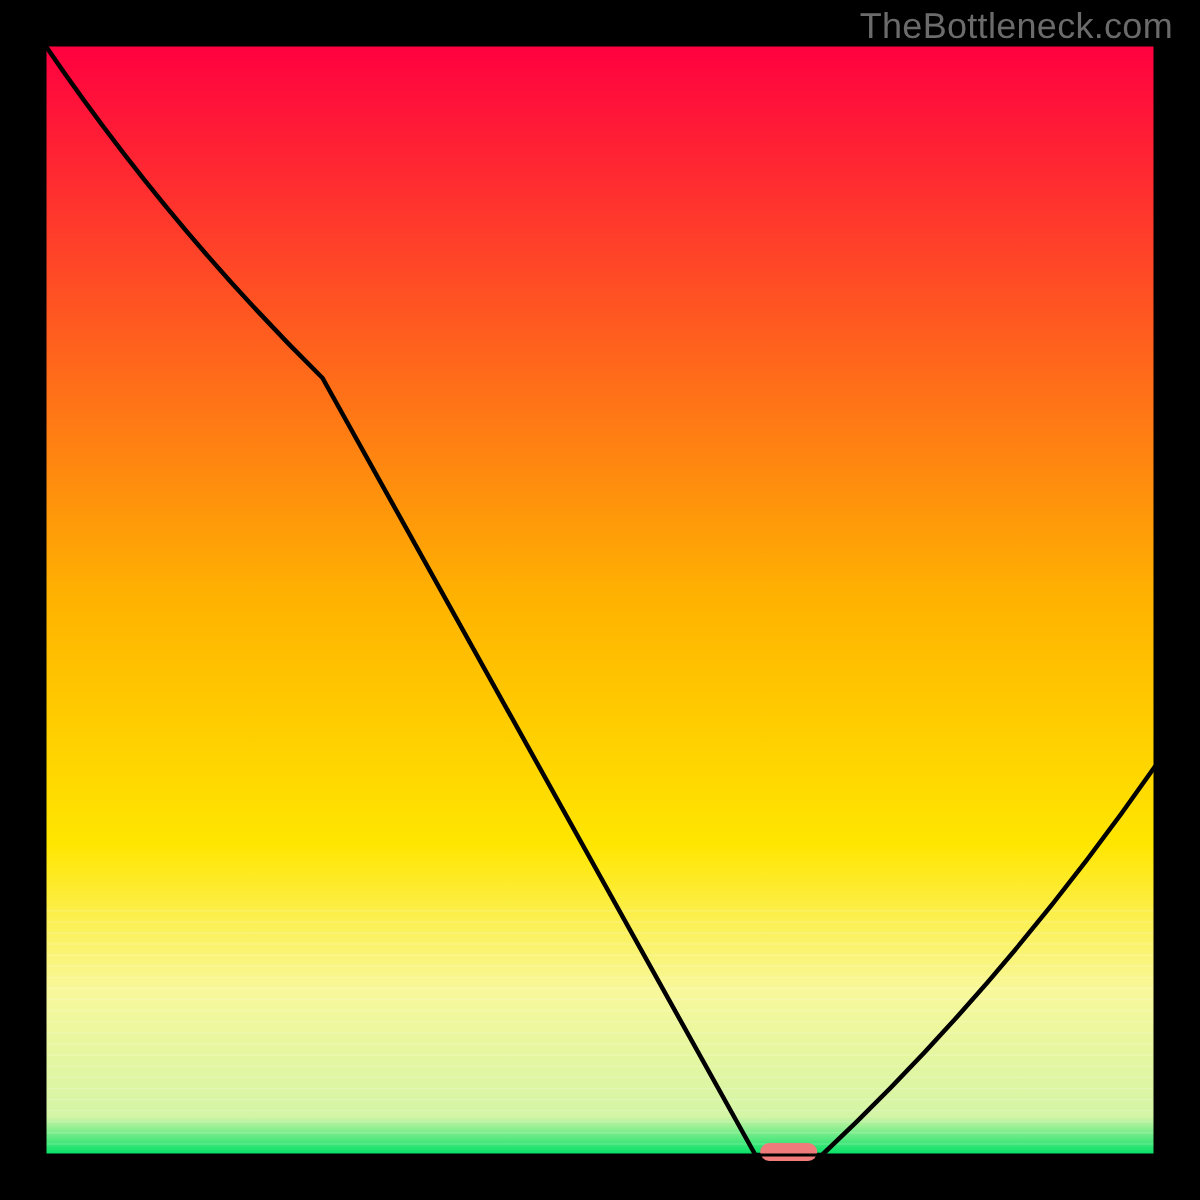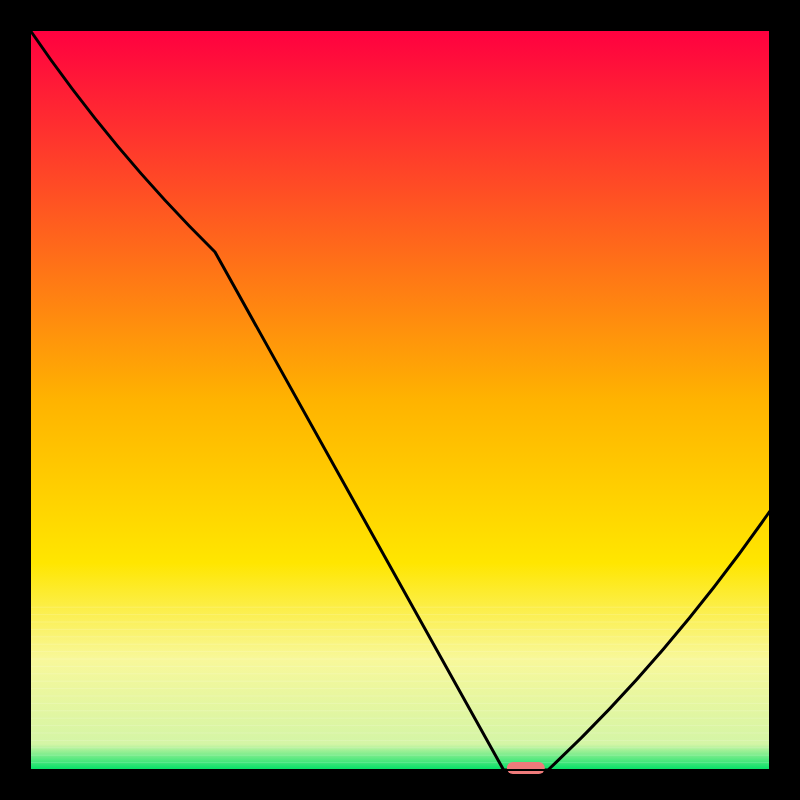--- a/index.html
+++ b/index.html
@@ -29,20 +29,21 @@
   }
   svg {
     display: block;
   }
 </style>
 </head>
 <body>
 
 <div class="frame">
 
+  <div class="watermark">TheBottleneck.com</div>
 
   <svg width="800" height="800">
     <defs>
       <linearGradient id="bg-grad" x1="0" y1="0" x2="0" y2="1">
 
       <stop offset="0%" stop-color="#ff0040"></stop>
           <stop offset="50%" stop-color="#ffb300"></stop>
           <stop offset="72%" stop-color="#ffe600"></stop>
           <stop offset="85%" stop-color="#f8f89a"></stop>
           <stop offset="96.5%" stop-color="#d4f5a6"></stop>

